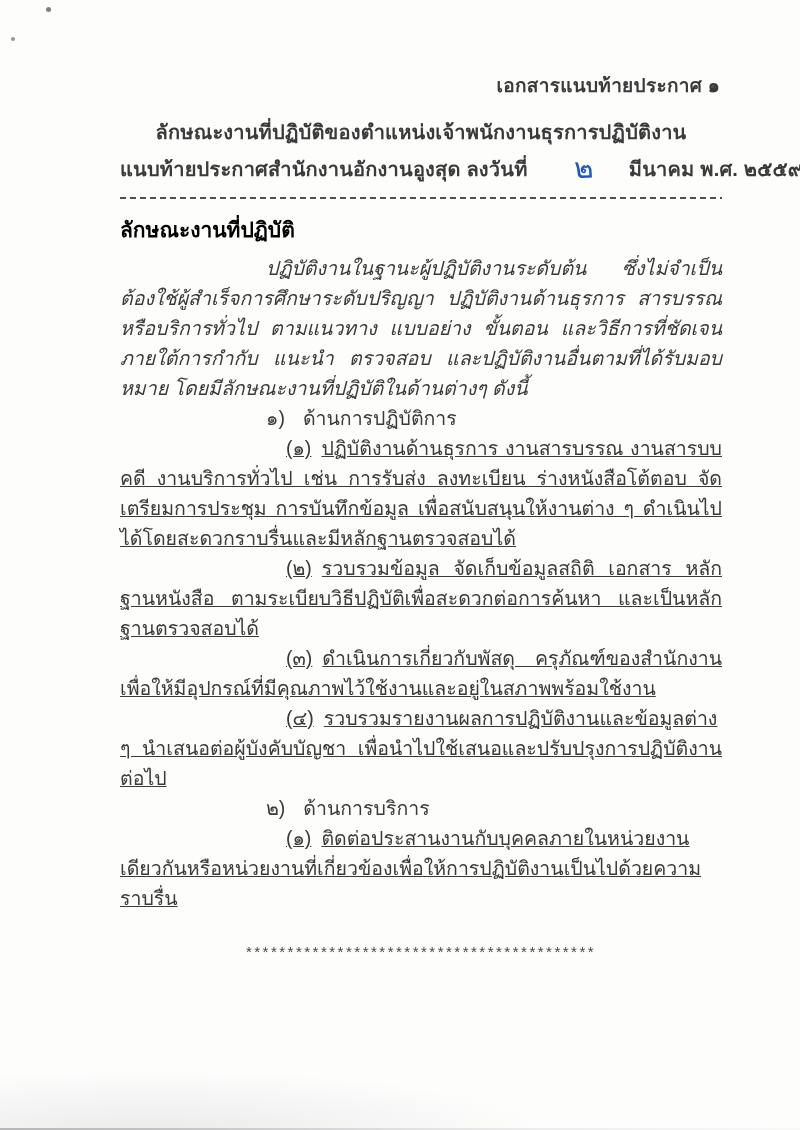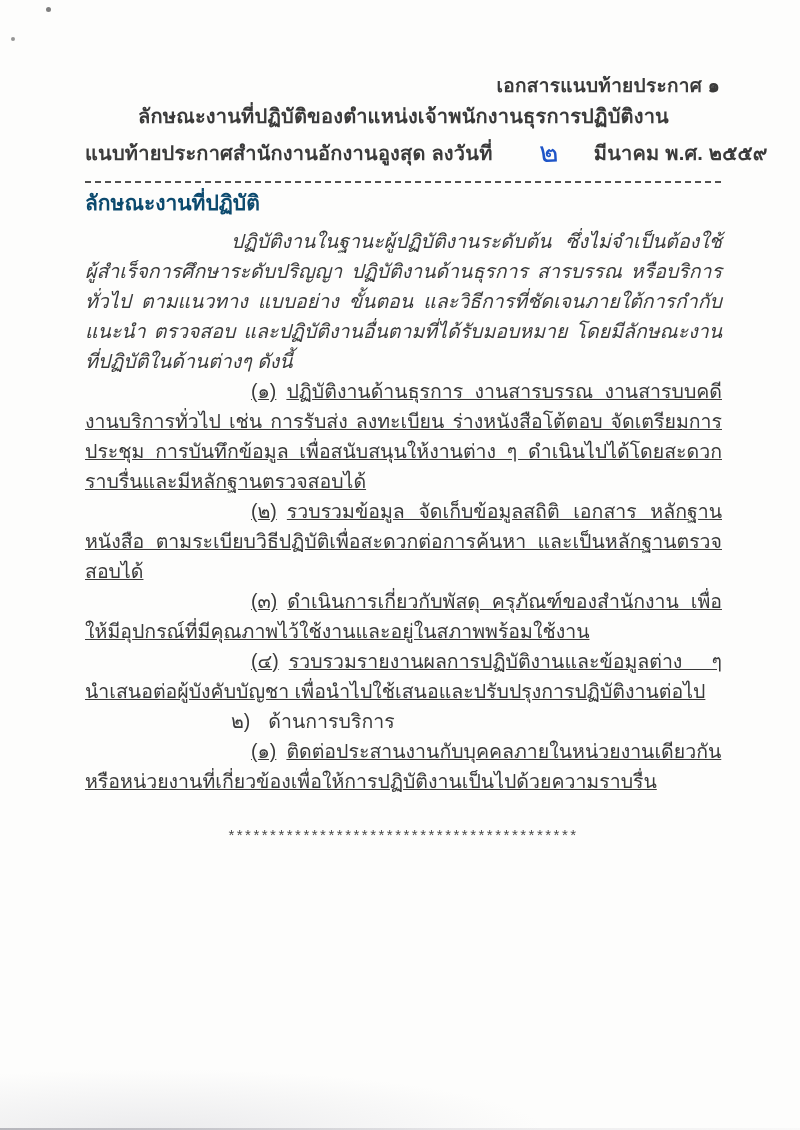--- a/index.html
+++ b/index.html
@@ -6,34 +6,35 @@
   .page {
     position:relative;
     width:800px; height:1130px;
     margin:0 auto;
     background:#fdfdfc;
     overflow:hidden;
     font-family:"Liberation Sans","DejaVu Sans",sans-serif;
     color:#3a3a3a;
     box-sizing:border-box;
   }
-  .content { padding:70px 78px 0 85px; }
+  .content { padding:70px 78px 0 120px; }
 
   .doc-tag {
     text-align:right;
     font-size:19px;
     font-weight:600;
     letter-spacing:.3px;
     padding-right:2px;
   }
 
   .title-line1 {
     text-align:center;
     font-size:20px;
     font-weight:600;
+    margin-top:16px;
     letter-spacing:.2px;
   }
   .title-line2 {
     text-align:center;
     font-size:20px;
     font-weight:600;
     margin-top:5px;
     letter-spacing:.2px;
     white-space:nowrap;
   }
@@ -50,22 +51,22 @@
 
   .dash-sep {
     margin-top:12px;
     height:2px;
     background:repeating-linear-gradient(90deg,#4f4f4f 0 6px,transparent 6px 10px);
   }
 
   .section-heading {
     font-size:21px;
     font-weight:700;
-    margin-top:3px;
-    color:#0c4a6e;
+    margin-top:14px;
+    color:#000000;
   }
 
   .body-text {
     font-size:19.5px;
     line-height:30px;
     text-align:justify;
     margin:0;
   }
   .intro { text-indent:146px; margin-top:7px;font-style:italic; }
 
@@ -115,20 +116,23 @@
     <div class="title-line2">
       <span>แนบท้ายประกาศสำนักงานอักงานอูงสุด  ลงวันที่</span><span class="handwritten-day">๒</span><span>มีนาคม  พ.ศ. ๒๕๕๙</span>
     </div>
 
     <div class="dash-sep"></div>
 
     <div class="section-heading">ลักษณะงานที่ปฏิบัติ</div>
 
     <p class="body-text intro">ปฏิบัติงานในฐานะผู้ปฏิบัติงานระดับต้น ซึ่งไม่จำเป็นต้องใช้ผู้สำเร็จการศึกษาระดับปริญญา ปฏิบัติงานด้านธุรการ สารบรรณ หรือบริการทั่วไป ตามแนวทาง แบบอย่าง ขั้นตอน และวิธีการที่ชัดเจนภายใต้การกำกับ แนะนำ ตรวจสอบ และปฏิบัติงานอื่นตามที่ได้รับมอบหมาย โดยมีลักษณะงานที่ปฏิบัติในด้านต่างๆ ดังนี้</p>
 
+    <p class="body-text section-head">
+      <span class="sec-label">๑)</span><span>ด้านการปฏิบัติการ</span>
+    </p>
 
     <p class="body-text item">
       <span class="item-label">(๑)</span><span>ปฏิบัติงานด้านธุรการ งานสารบรรณ งานสารบบคดี งานบริการทั่วไป เช่น การรับส่ง ลงทะเบียน ร่างหนังสือโต้ตอบ จัดเตรียมการประชุม การบันทึกข้อมูล เพื่อสนับสนุนให้งานต่าง ๆ ดำเนินไปได้โดยสะดวกราบรื่นและมีหลักฐานตรวจสอบได้</span>
     </p>
 
     <p class="body-text item">
       <span class="item-label">(๒)</span><span>รวบรวมข้อมูล จัดเก็บข้อมูลสถิติ เอกสาร หลักฐานหนังสือ ตามระเบียบวิธีปฏิบัติเพื่อสะดวกต่อการค้นหา และเป็นหลักฐานตรวจสอบได้</span>
     </p>
 
     <p class="body-text item">

